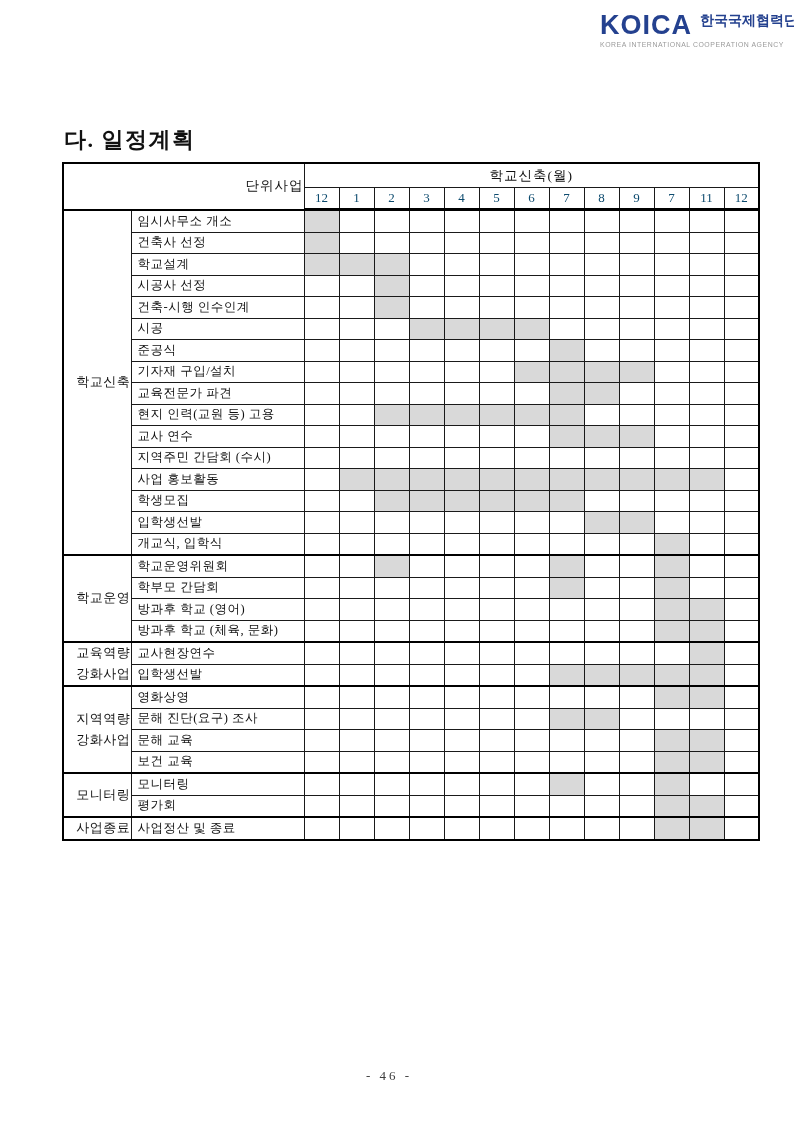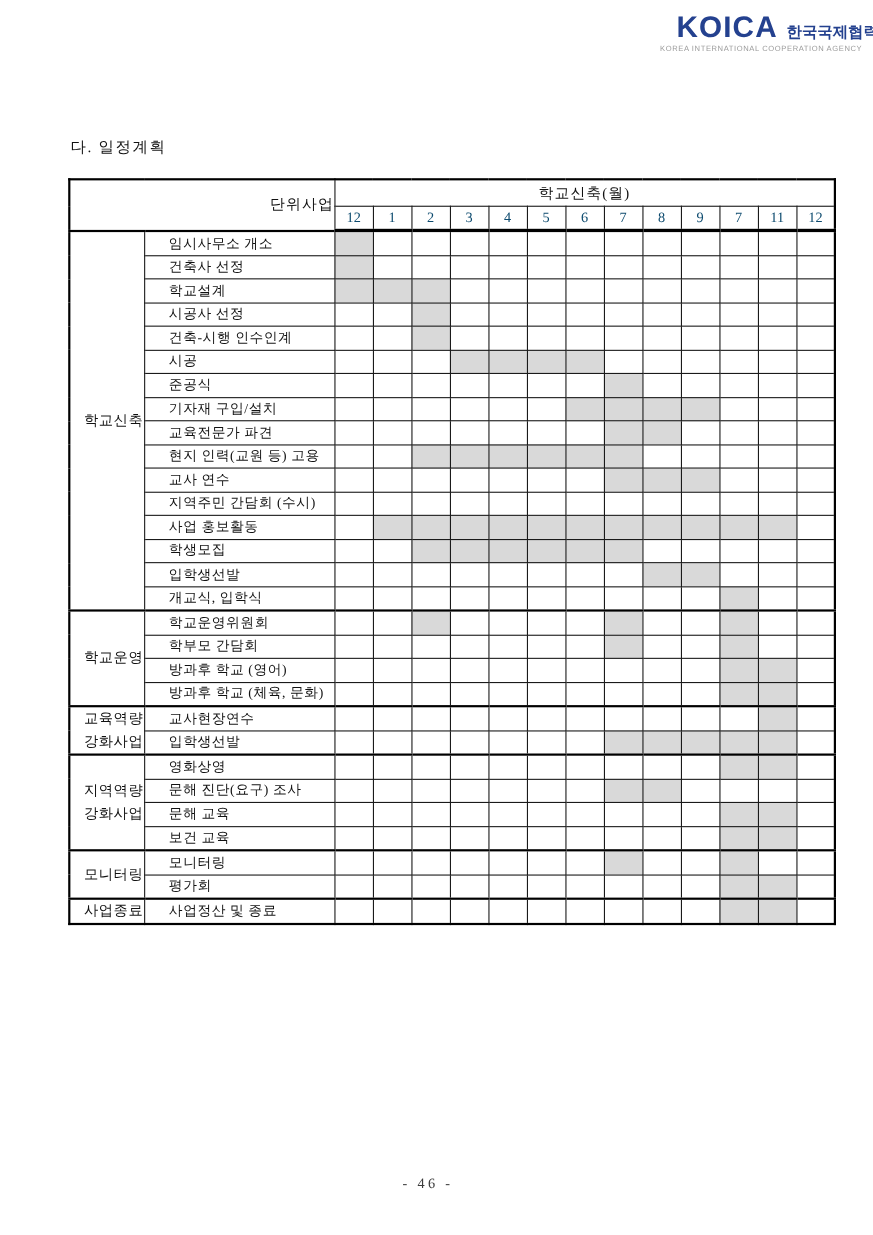--- a/index.html
+++ b/index.html
@@ -4,47 +4,47 @@
 <style>
   html,body { margin:0; padding:0; background:#e8e8e8; }
   .page {
     position:relative; width:794px; height:1123px; margin:0 auto;
     background:#ffffff; overflow:hidden;
     font-family:"Liberation Serif","DejaVu Serif",serif; color:#111;
   }
 
   
   .logo { position:absolute; top:12px; right:8px; width:186px; }
-  .logo-top { display:flex; align-items:flex-end;margin-left:15px; }
+  .logo-top { display:flex; align-items:flex-start; }
   .koica {
     font-family:"Liberation Sans","DejaVu Sans",sans-serif;
     font-weight:bold; font-size:27px; line-height:1; color:#24418f; letter-spacing:1px;
   }
   .flourish { margin-left:1px; align-self:flex-start; }
   .kr-name { font-size:14px; font-weight:bold; color:#24418f; margin-left:7px; white-space:nowrap; }
   .en-name {
     font-family:"Liberation Sans","DejaVu Sans",sans-serif;
     font-size:6.9px; color:#9a9a9a; letter-spacing:0.55px; margin-top:2px; white-space:nowrap;
   }
 
   
-  .title { position:absolute; left:64px; top:125px; margin:0; font-size:14px; font-weight:normal; letter-spacing:1.5px; }
+  .title { position:absolute; left:64px; top:125px; margin:0; font-size:22px; font-weight:bold; letter-spacing:1.5px; }
 
   
   table.schedule {
     position:absolute; left:62px; top:162px; width:696px;
     border-collapse:collapse; table-layout:fixed;
     border:2px solid #000;
   }
   .schedule th, .schedule td { border:1px solid #1a1a1a; padding:0; font-weight:normal; }
   th.unit-header { font-size:13.5px; letter-spacing:1px;text-align:right; }
   th.sched-header { height:23px; font-size:13.5px; letter-spacing:1px; }
   th.month-header { height:20px; font-size:13px; color:#0c4a6e; border-bottom:3px solid #000; }
   tbody td { height:20.5px; }
-  td.task-cell { font-size:12.5px; text-align:left; padding-left:22px; white-space:nowrap; overflow:hidden; letter-spacing:0.5px; }
+  td.task-cell { font-size:12.5px; text-align:left; padding-left:6px; white-space:nowrap; overflow:hidden; letter-spacing:0.5px; }
   td.group-cell { font-size:13px; text-align:center; vertical-align:middle; white-space:pre-line; letter-spacing:0.5px; line-height:1.6;padding-left:12px; }
   td.cell.shaded { background:#d9d9d9; }
   tr.group-start > td { border-top:2px solid #000; }
 
   
   .footer { position:absolute; left:0; right:16px; top:1068px; text-align:center; font-size:13px; color:#3c3c3c; letter-spacing:3px; }
 </style>
 </head>
 <body>
 

